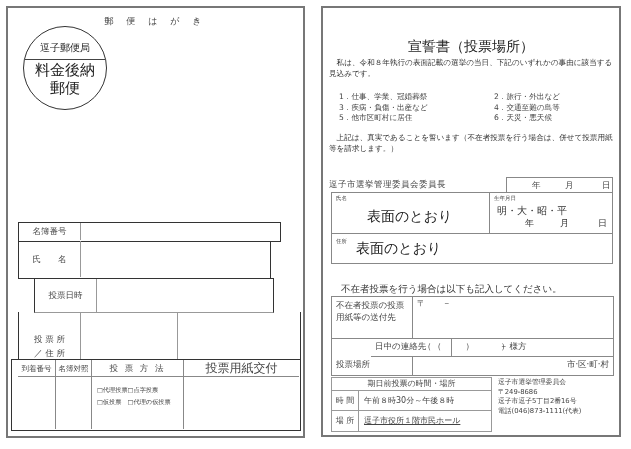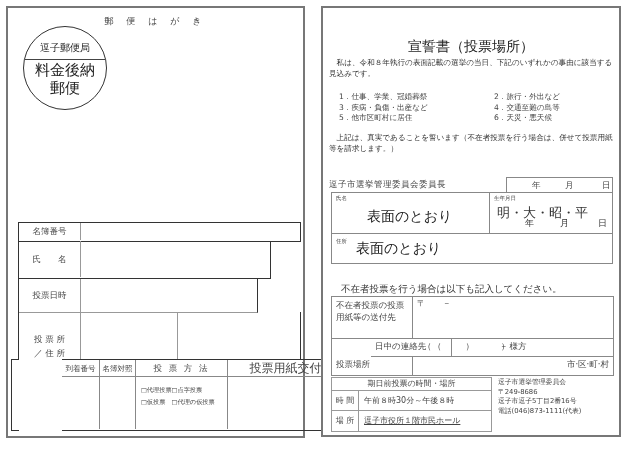--- a/index.html
+++ b/index.html
@@ -38,46 +38,46 @@
     <div class="top">逗子郵便局</div>
     <div class="line"></div>
     <div class="mid">
       <div>料金後納</div>
       <div>郵便</div>
     </div>
   </div>
 
   <div class="abs" style="left:10px; top:214px; width:283px; height:145px;">
 
-    <div class="abs" style="left:0; top:0; width:283px; height:20px; border:1.5px solid #333;text-decoration:underline;">
+    <div class="abs" style="left:0; top:0; width:263px; height:20px; border:1.5px solid #333;text-decoration:underline;">
       <div class="abs" style="left:0; top:0; width:62px; height:17px; border-right:1px solid #999; font-size:8.5px; text-align:center; line-height:17px; color:#444;">名簿番号</div>
       <div class="abs" style="left:62px; top:0; width:218px; height:17px;"></div>
     </div>
 
     <div class="abs" style="left:0; top:19px; width:253px; height:38px; border:1.5px solid #333; border-top:none;">
       <div class="abs" style="left:0; top:0; width:62px; height:36px; border-right:1px solid #999; font-size:8.5px; text-align:center; line-height:36px; color:#444; white-space:pre;">氏　　名</div>
       <div class="abs" style="left:62px; top:0; width:188px; height:36px;"></div>
     </div>
 
-    <div class="abs" style="left:0; top:56px; width:240px; height:35px; border:1.5px solid #333; border-bottom:1px solid #999;padding-left:45px;">
+    <div class="abs" style="left:16px; top:56px; width:240px; height:35px; border:1.5px solid #333; border-bottom:1px solid #999;padding-left:45px;">
       <div class="abs" style="left:0; top:0; width:62px; height:33px; border-right:1px solid #999; font-size:8.5px; text-align:center; line-height:33px; color:#444;">投票日時</div>
       <div class="abs" style="left:62px; top:0; width:218px; height:33px;"></div>
     </div>
 
     <div class="abs" style="left:0; top:90px; width:283px; height:47px; border-left:1.5px solid #333; border-right:1.5px solid #333;">
       <div class="abs" style="left:0; top:0; width:62px; height:47px; border-right:1px solid #999; font-size:8.5px; text-align:center; color:#444; padding-top:20px; line-height:14px;">
         <div>投 票 所</div>
         <div>／ 住 所</div>
       </div>
       <div class="abs" style="left:62px; top:0; width:97px; height:47px; border-right:1px solid #999;"></div>
       <div class="abs" style="left:159px; top:0; width:121px; height:47px;"></div>
     </div>
   </div>
 
-  <div class="abs" style="left:10px; top:351px; width:283px; height:72px; border:1.5px solid #333; border-left:none;margin-left:44px;">
+  <div class="abs" style="left:10px; top:351px; width:283px; height:72px; border:1.5px solid #333; border-left:none;">
     <div class="abs" style="left:0; top:0; width:281px; height:17px; border-bottom:1px solid #888;"></div>
     <div class="abs" style="left:0; top:0; width:38px; height:69px; border-right:1px solid #888; font-size:7.5px; color:#444; text-align:center; line-height:17px;">到着番号</div>
     <div class="abs" style="left:38px; top:0; width:36px; height:69px; border-right:1px solid #888; font-size:7.5px; color:#444; text-align:center; line-height:17px;">名簿対照</div>
     <div class="abs" style="left:74px; top:0; width:92px; height:69px; border-right:1px solid #888;">
       <div style="font-size:8.5px; color:#444; text-align:center; line-height:17px; letter-spacing:2px;">投 票 方 法</div>
       <div style="font-size:6.2px; color:#444; padding:7px 0 0 5px; line-height:12px; white-space:nowrap;">
         <div>□代理投票□点字投票</div>
         <div>□仮投票　□代理の仮投票</div>
       </div>
     </div>
@@ -114,21 +114,21 @@
     <span class="abs" style="left:95px; top:2px;">日</span>
   </div>
 
   <div class="abs" style="left:8px; top:184px; width:282px; height:72px; border:1px solid #888;">
     <div class="abs" style="left:0; top:0; width:158px; height:41px; border-right:1px solid #888; border-bottom:1px solid #888;">
       <div class="abs" style="left:4px; top:2px; font-size:5.5px; color:#444;">氏名</div>
       <div class="abs" style="left:35px; top:15px; font-size:14px; color:#222;">表面のとおり</div>
     </div>
     <div class="abs" style="left:158px; top:0; width:122px; height:41px; border-bottom:1px solid #888;">
       <div class="abs" style="left:4px; top:2px; font-size:5.5px; color:#444;">生年月日</div>
-      <div class="abs" style="left:7px; top:11px; font-size:13px; color:#333;">明・大・昭・平</div>
+      <div class="abs" style="left:7px; top:11px; font-size:10px; color:#333;">明・大・昭・平</div>
       <span class="abs" style="left:35px; top:24px; font-size:9px; color:#333;">年</span>
       <span class="abs" style="left:70px; top:24px; font-size:9px; color:#333;">月</span>
       <span class="abs" style="left:108px; top:24px; font-size:9px; color:#333;">日</span>
     </div>
     <div class="abs" style="left:0; top:41px; width:280px; height:29px;">
       <div class="abs" style="left:4px; top:4px; font-size:5.5px; color:#444;">住所</div>
       <div class="abs" style="left:24px; top:6px; font-size:14px; color:#222;">表面のとおり</div>
     </div>
   </div>
 

